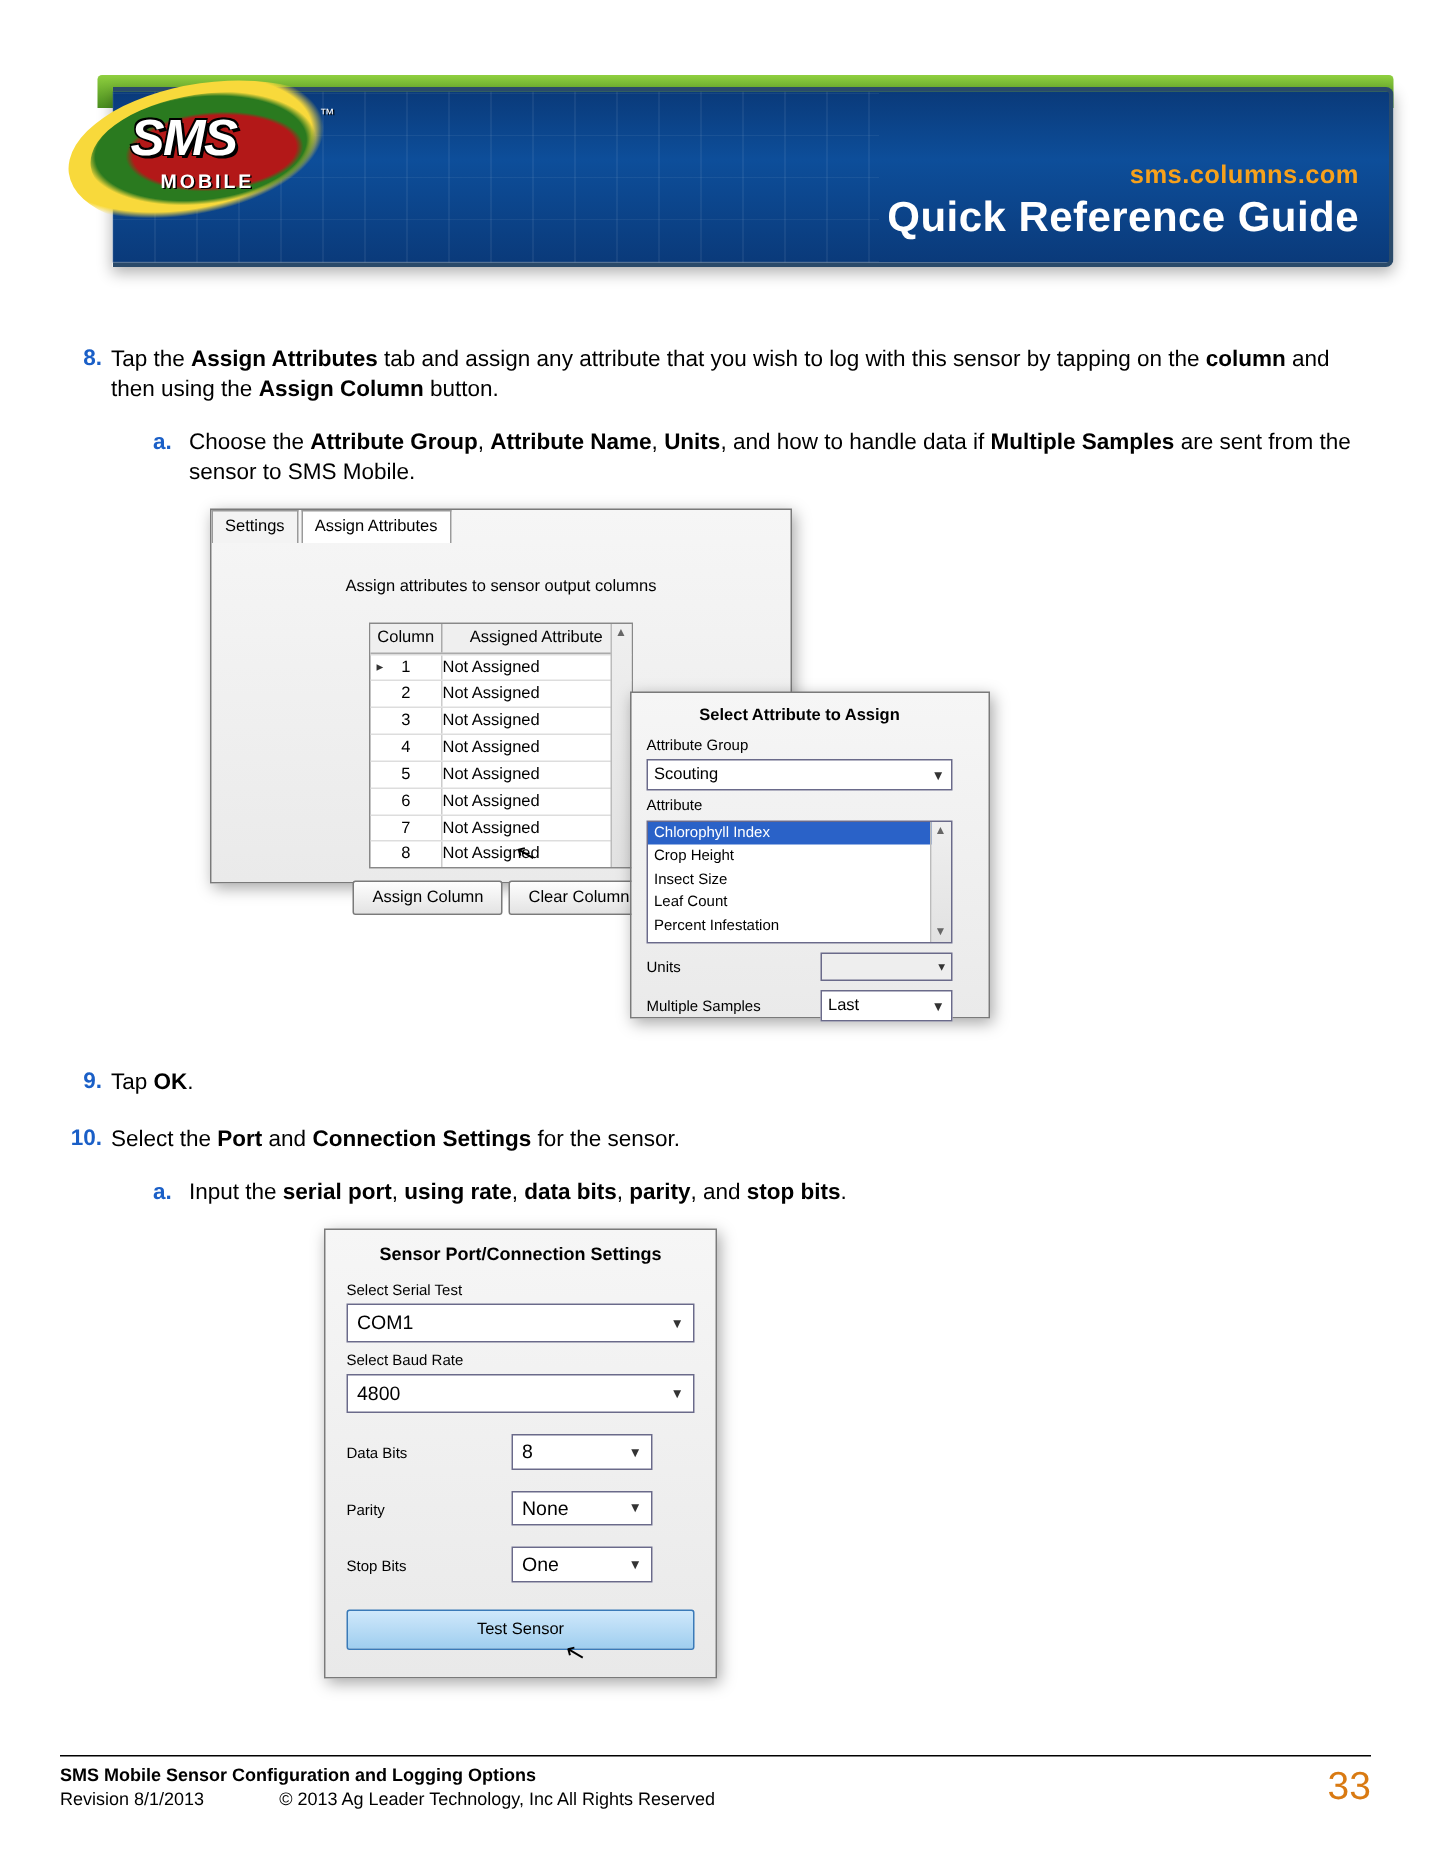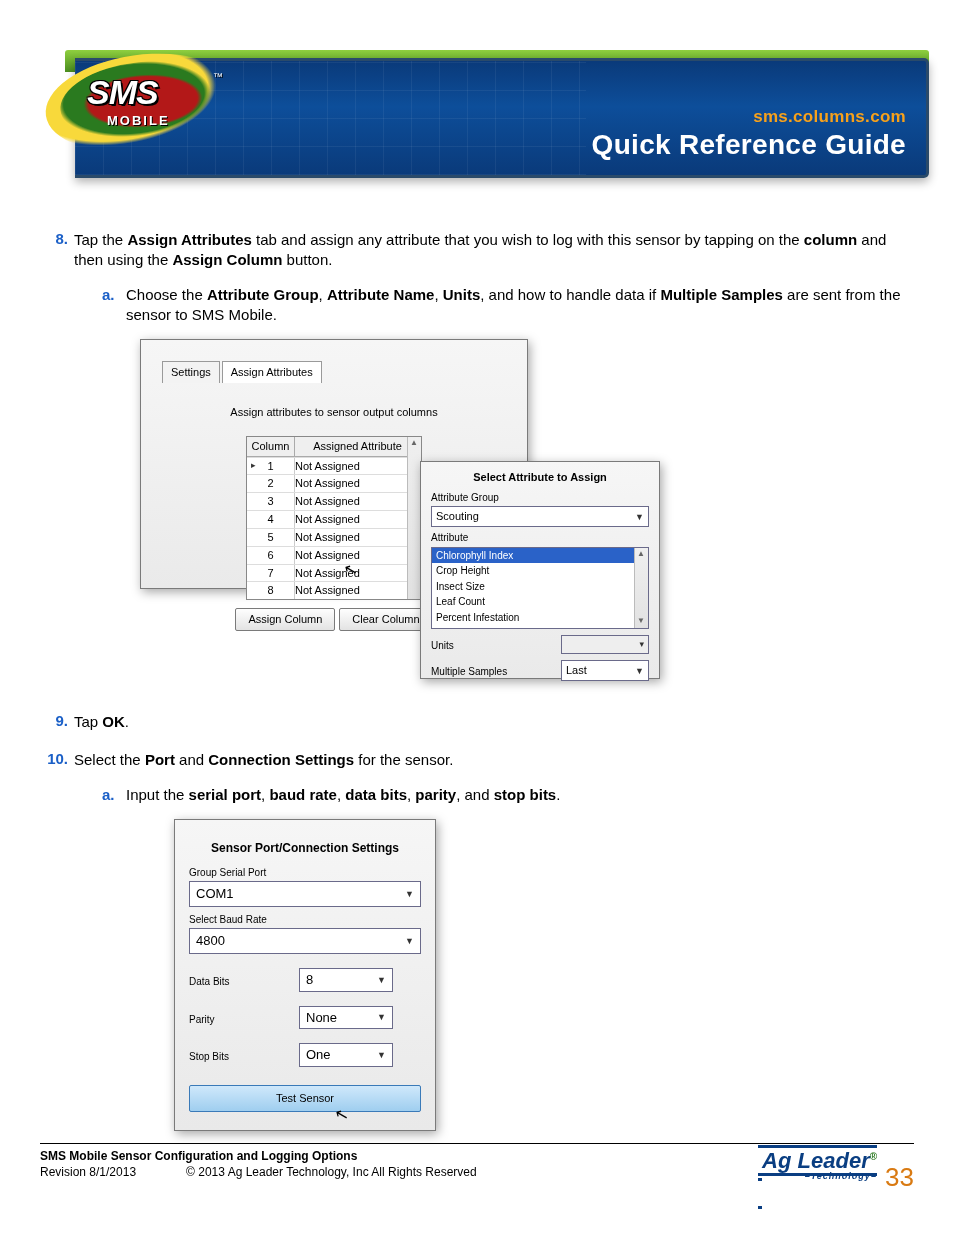--- a/index.html
+++ b/index.html
@@ -113,21 +113,21 @@
   
   .shot1-wrap { position:relative; margin: 10px 0 10px 66px; height: 345px; }
   .dlg {
     position:absolute;
     background: linear-gradient(180deg,#f6f6f6,#eaeaea);
     border:1px solid #7a7a7a;
     box-shadow: 2px 3px 10px rgba(0,0,0,.35);
     font-family: Tahoma, Arial, sans-serif;
     font-size:11px;
   }
-  .dlg1 { left:0; top:0; width:388px; height:250px; padding:21px; }
+  .dlg1 { left:0; top:0; width:388px; height:250px; padding:0; }
   .tabs { display:flex; gap:2px; margin-bottom:2px;}
   .tab {
     background:#f3f3f3; border:1px solid #9a9a9a; border-bottom:none;
     padding:3px 8px; font-size:11px;
   }
   .tab.active { background:#fff; }
   .dlg-instr { text-align:center; margin:22px 0 16px 0; font-size:11px;}
   .grid {
     margin:0 auto; width:176px;
     border:1px solid #888; background:#fff;
@@ -146,21 +146,21 @@
   .gc2{flex:1; text-align:left; padding:1px 0;}
   .rowmark{position:absolute; left:4px; top:1px; font-size:9px; color:#333;}
   .dlg-btns{ display:flex; justify-content:center; gap:4px; margin-top:8px;}
   .winbtn{
     background:linear-gradient(180deg,#fefefe,#e3e3e3);
     border:1px solid #7a7a7a; border-radius:2px;
     padding:3px 12px; font-size:11px;
   }
   .cursor1{ position:absolute; left:203px; top:219px; font-size:16px; color:#000; transform:rotate(-15deg);}
 
-  .dlg2 { left:280px; top:122px; width:240px; height:218px; padding:8px 10px 10px 10px;}
+  .dlg2 { left:280px; top:122px; width:240px; height:218px; padding:8px 24px 10px 10px;}
   .dlg2 .title2{ text-align:center; font-weight:bold; font-size:11px; margin-bottom:6px;}
   .lbl{font-size:10px; margin:4px 0 2px 0;}
   .combo{
     display:flex; align-items:center; justify-content:space-between;
     border:1px solid #6a6a8a; background:#fff; padding:2px 4px; font-size:11px;
   }
   .combo .arrow{font-size:9px;color:#333;}
   .listbox{
     border:1px solid #6a6a8a; background:#fff; margin-top:2px;
     height:82px; overflow:hidden; position:relative; font-size:10px;
@@ -170,25 +170,25 @@
   .lb-scroll{position:absolute; right:0; top:0; bottom:0; width:14px;
     background:linear-gradient(180deg,#efefef,#e2e2e2); border-left:1px solid #bbb;}
   .lb-scroll::before{content:"▲"; position:absolute; top:1px; left:2px; font-size:8px; color:#666;}
   .lb-scroll::after{content:"▼"; position:absolute; bottom:1px; left:2px; font-size:8px; color:#666;}
   .pair{display:flex; align-items:center; gap:8px; margin-top:6px;}
   .pair .lbl{flex:1;}
   .pair .combo{width:88px;}
 
   
   .shot2-wrap{ margin:12px 0 0 100px; }
-  .dlg3{ position:relative; width:262px; padding:20px 14px 18px 14px;
+  .dlg3{ position:relative; width:262px; padding:8px 14px 18px 14px;
     background:linear-gradient(180deg,#f6f6f6,#e9e9e9);
     border:1px solid #7a7a7a;
     box-shadow:2px 3px 10px rgba(0,0,0,.35);
-    font-family: Tahoma, Arial, sans-serif; font-size:11px;}
+    font-family: Tahoma, Arial, sans-serif; font-size:11px;margin-left:42px;}
   .dlg3 .title3{ text-align:center; font-weight:bold; font-size:12px; margin-bottom:10px;}
   .dlg3 .lbl{font-size:10px; margin:6px 0 2px 0;}
   .dlg3 .combo.wide{width:100%; font-size:13px; padding:3px 6px;}
   .fieldrow{display:flex; align-items:center; margin-top:14px;}
   .fieldrow .lbl{width:110px; font-size:10px;}
   .fieldrow .combo{width:94px; font-size:13px; padding:2px 6px;}
   .testbtn{
     margin-top:18px; width:100%; text-align:center;
     background:linear-gradient(180deg,#cfe8fb,#9fceef);
     border:1px solid #3a7ab8; border-radius:2px;
@@ -350,29 +350,29 @@
   </div>
 
   <div class="ol-row">
     <div class="ol-num">10.</div>
     <div class="ol-body">
       <span>Select the </span><b>Port</b><span> and </span><b>Connection Settings</b><span> for the sensor.</span>
 
       <div class="sub-row">
         <div class="sub-letter">a.</div>
         <div>
-          <span>Input the </span><b>serial port</b><span>, </span><b>baud rate</b><span>, </span><b>data bits</b><span>, </span><b>parity</b><span>, and </span><b>stop bits</b><span>.</span>
+          <span>Input the </span><b>serial port</b><span>, </span><b>using rate</b><span>, </span><b>data bits</b><span>, </span><b>parity</b><span>, and </span><b>stop bits</b><span>.</span>
         </div>
       </div>
 
       
       <div class="shot2-wrap">
         <div class="dlg dlg3">
           <div class="title3">Sensor Port/Connection Settings</div>
-          <div class="lbl">Group Serial Port</div>
+          <div class="lbl">Select Serial Test</div>
           <div class="combo wide">
             <span>COM1</span>
               <span class="arrow">▼</span>
           </div>
           <div class="lbl">Select Baud Rate</div>
           <div class="combo wide">
             <span>4800</span>
               <span class="arrow">▼</span>
           </div>
           <div class="fieldrow">
@@ -405,20 +405,14 @@
 
 </div>
 
 <div class="footer">
   <div class="ftxt">
     <span class="fhead">SMS Mobile Sensor Configuration and Logging Options</span><br>
     <span>Revision 8/1/2013</span>
     &nbsp;&nbsp;&nbsp;&nbsp;&nbsp;&nbsp;&nbsp;&nbsp;&nbsp;&nbsp;&nbsp;&nbsp;&nbsp;
     <span>© 2013 Ag Leader Technology, Inc All Rights Reserved</span>
   </div>
-  <div>
-    <span class="agl-logo">
-      <span>Ag Leader</span><span class="reg">®</span>
-      <span class="agl-sub">=Technology=</span>
-    </span>
-  </div>
   <div class="pagenum">33</div>
 </div>
 
 </body></html>

